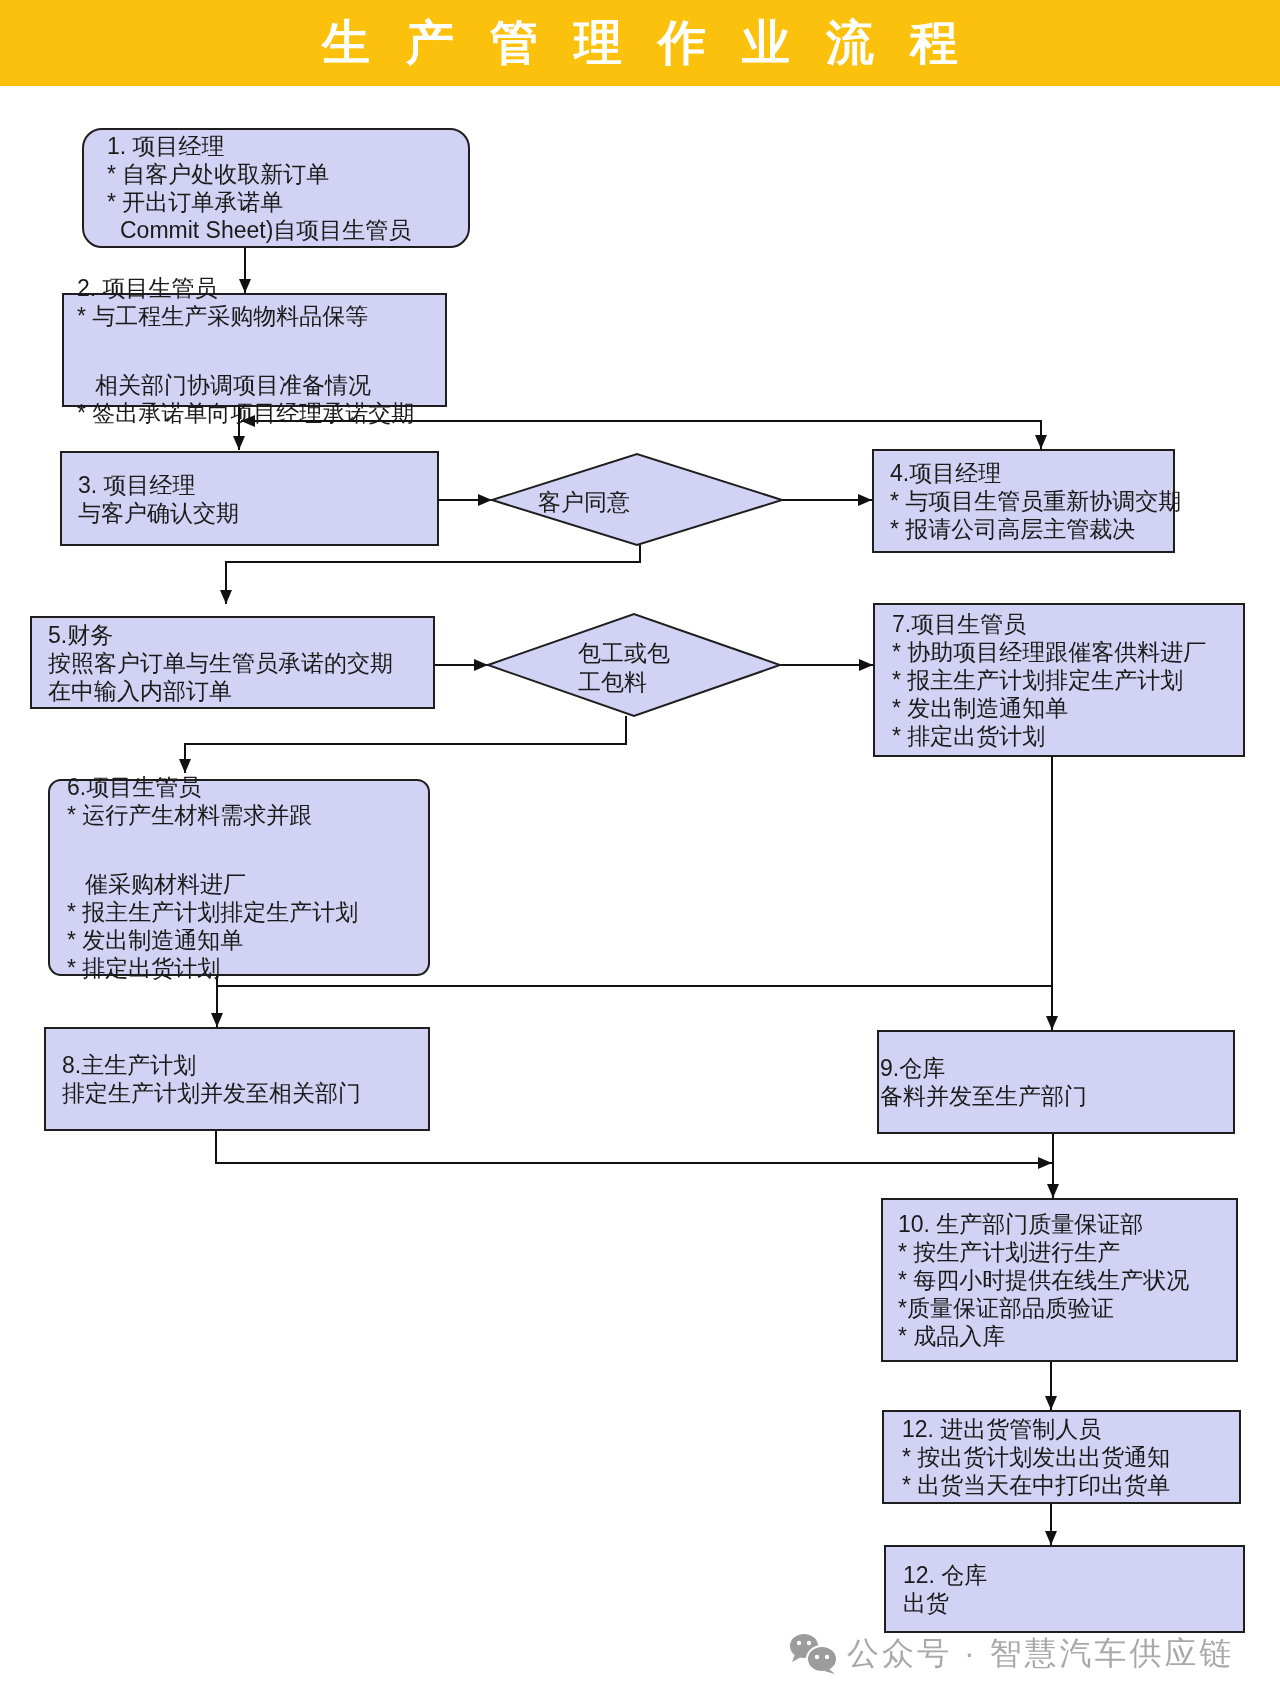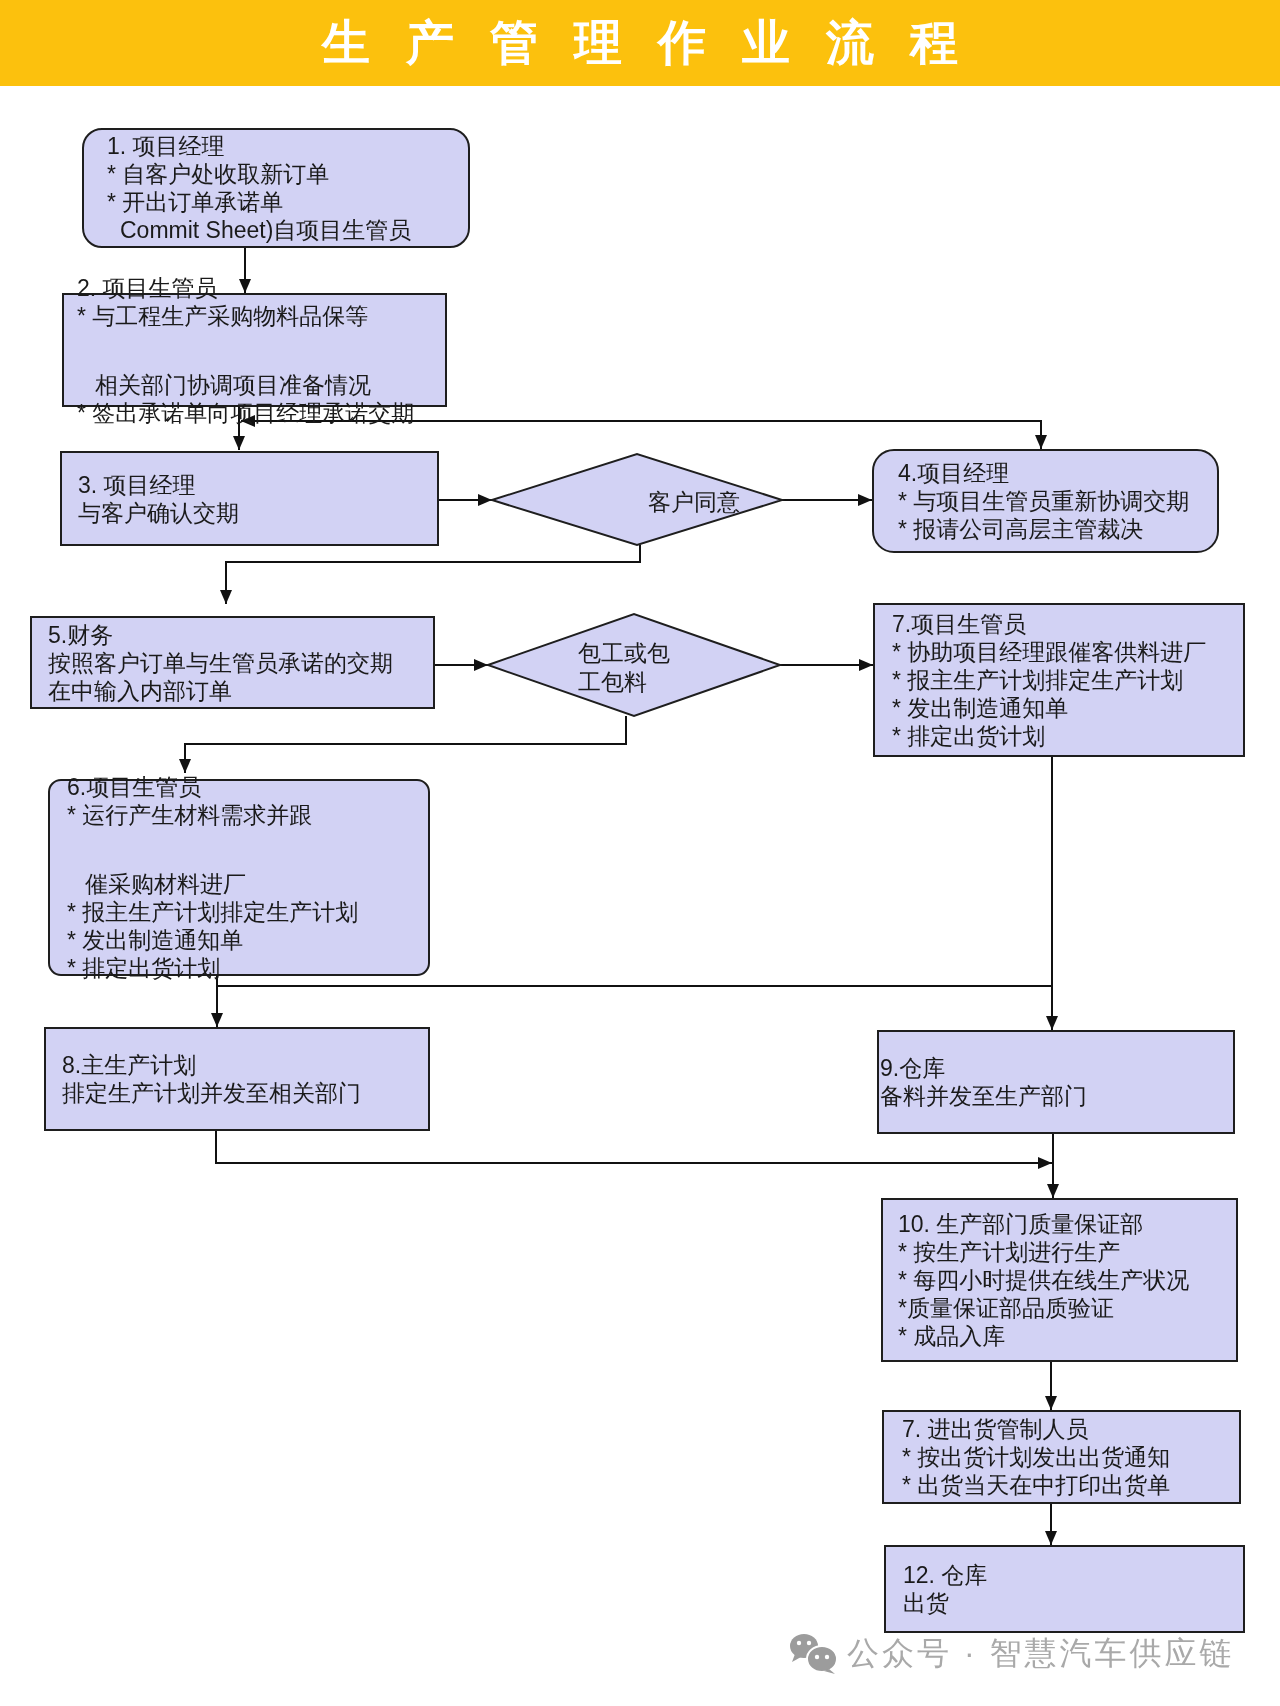--- a/index.html
+++ b/index.html
@@ -34,35 +34,35 @@
     background:var(--fill);border:2px solid var(--border);
     display:flex;flex-direction:column;justify-content:center;
     font-size:23px;line-height:28px;color:var(--text);
   }
   .ln{display:block;white-space:nowrap;}
   .ind13{padding-left:13px;}
   .ind18{padding-left:18px;margin-top:41px;}
   .b1{left:82px;top:128px;width:388px;height:120px;border-radius:20px;padding-left:23px;}
   .b2{left:62px;top:293px;width:385px;height:114px;padding-left:13px;}
   .b3{left:60px;top:451px;width:379px;height:95px;padding-left:16px;}
-  .b4{left:872px;top:449px;width:347px;height:104px;padding-left:24px;border-radius:22px;}
+  .b4{left:872px;top:449px;width:303px;height:104px;padding-left:16px;}
   .b5{left:30px;top:616px;width:405px;height:93px;padding-left:16px;}
   .b6{left:48px;top:779px;width:382px;height:197px;padding-left:17px;border-radius:13px;}
   .b7{left:873px;top:603px;width:372px;height:154px;padding-left:17px;}
   .b8{left:44px;top:1027px;width:386px;height:104px;padding-left:16px;justify-content:center;}
   .b9{left:877px;top:1030px;width:358px;height:104px;padding-left:1px;}
   .b10{left:881px;top:1198px;width:357px;height:164px;padding-left:15px;}
   .b11{left:882px;top:1410px;width:359px;height:94px;padding-left:18px;}
   .b12{left:884px;top:1545px;width:361px;height:88px;padding-left:17px;}
 
   .dlabel{
     position:absolute;z-index:3;font-size:23px;line-height:28px;color:var(--text);
     white-space:nowrap;
   }
-  .d1-label{left:560px;top:488px;width:180px;text-align:right;}
+  .d1-label{left:538px;top:488px;width:180px;text-align:left;}
   .d2-label{left:578px;top:639px;width:140px;text-align:left;line-height:29px;}
 
   .wm-icon{position:absolute;left:789px;top:1633px;z-index:2;}
   .wm-text{
     position:absolute;left:847px;top:1633px;height:40px;line-height:40px;
     font-size:32px;letter-spacing:3px;color:var(--wm);white-space:nowrap;z-index:2;
   }
 </style>
 </head>
 <body>
@@ -167,21 +167,21 @@
 
 <div class="box b10">
   <span class="ln">10. 生产部门质量保证部</span>
   <span class="ln">* 按生产计划进行生产</span>
   <span class="ln">* 每四小时提供在线生产状况</span>
   <span class="ln">*质量保证部品质验证</span>
   <span class="ln">* 成品入库</span>
 </div>
 
 <div class="box b11">
-  <span class="ln">7. 进出货管制人员</span>
+  <span class="ln">12. 进出货管制人员</span>
   <span class="ln">* 按出货计划发出出货通知</span>
   <span class="ln">* 出货当天在中打印出货单</span>
 </div>
 
 <div class="box b12">
   <span class="ln">12. 仓库</span>
   <span class="ln">出货</span>
 </div>
 
 <svg class="wm-icon" width="50" height="42" viewBox="0 0 50 42">

